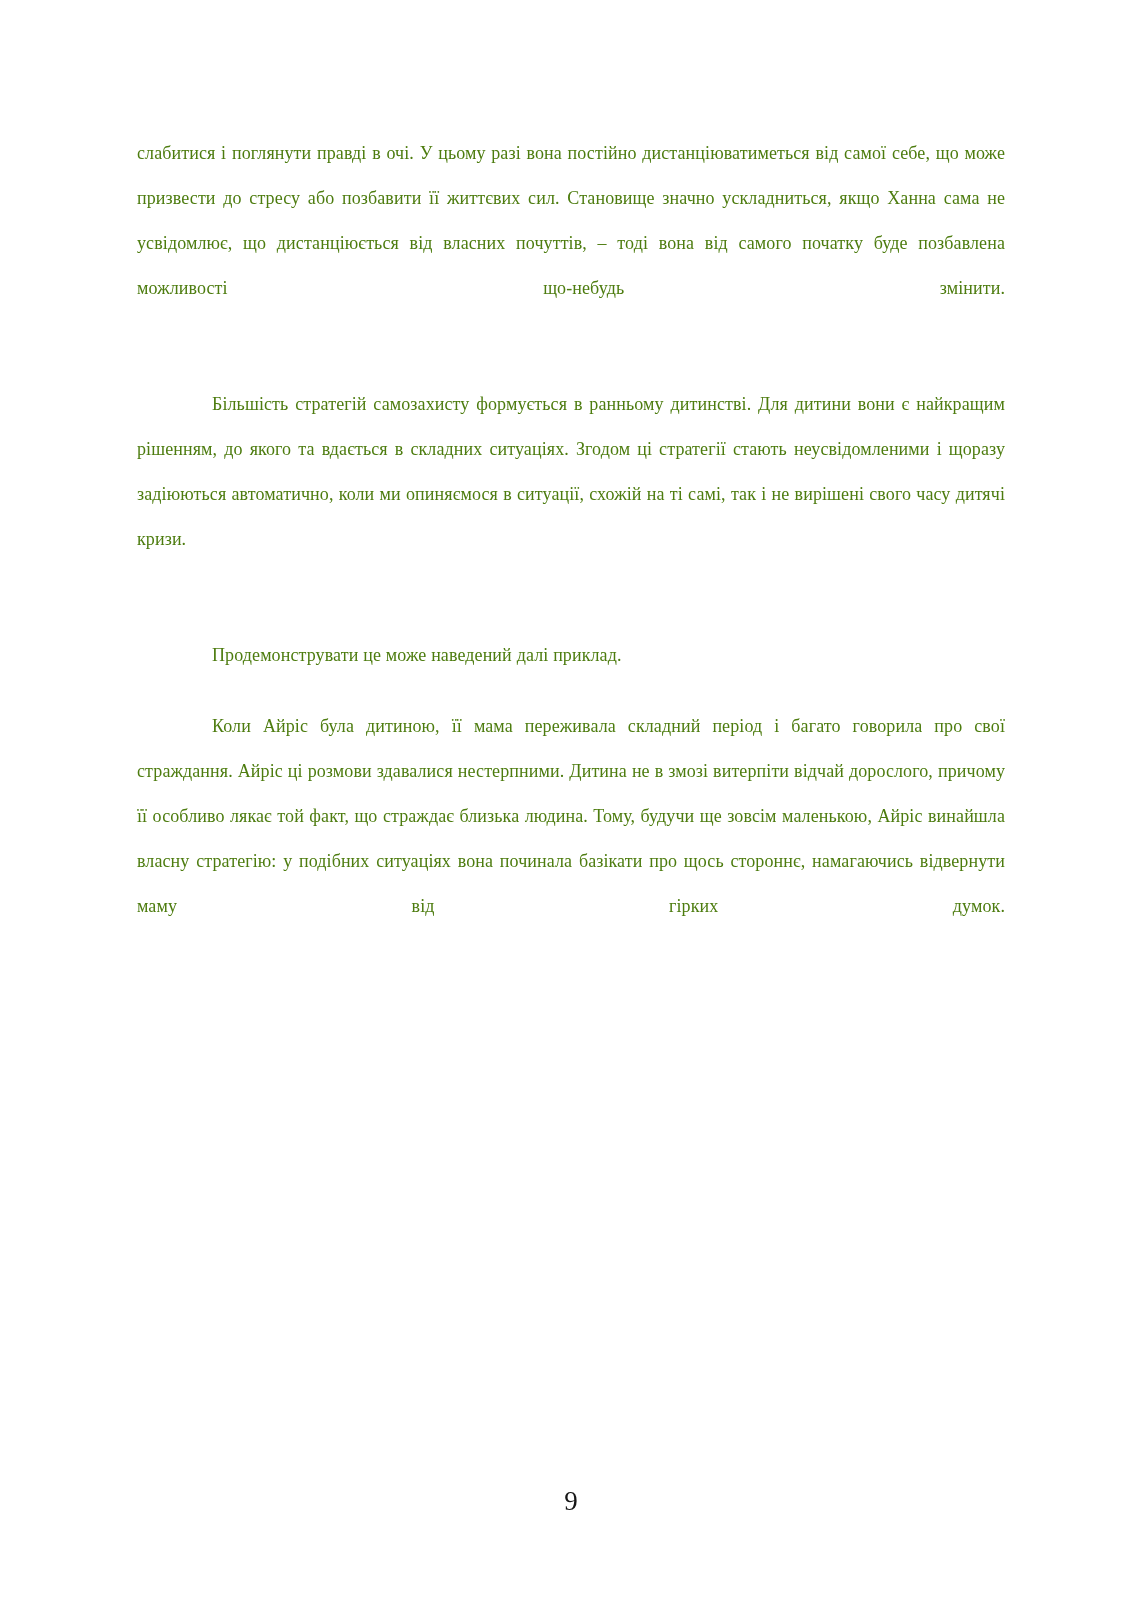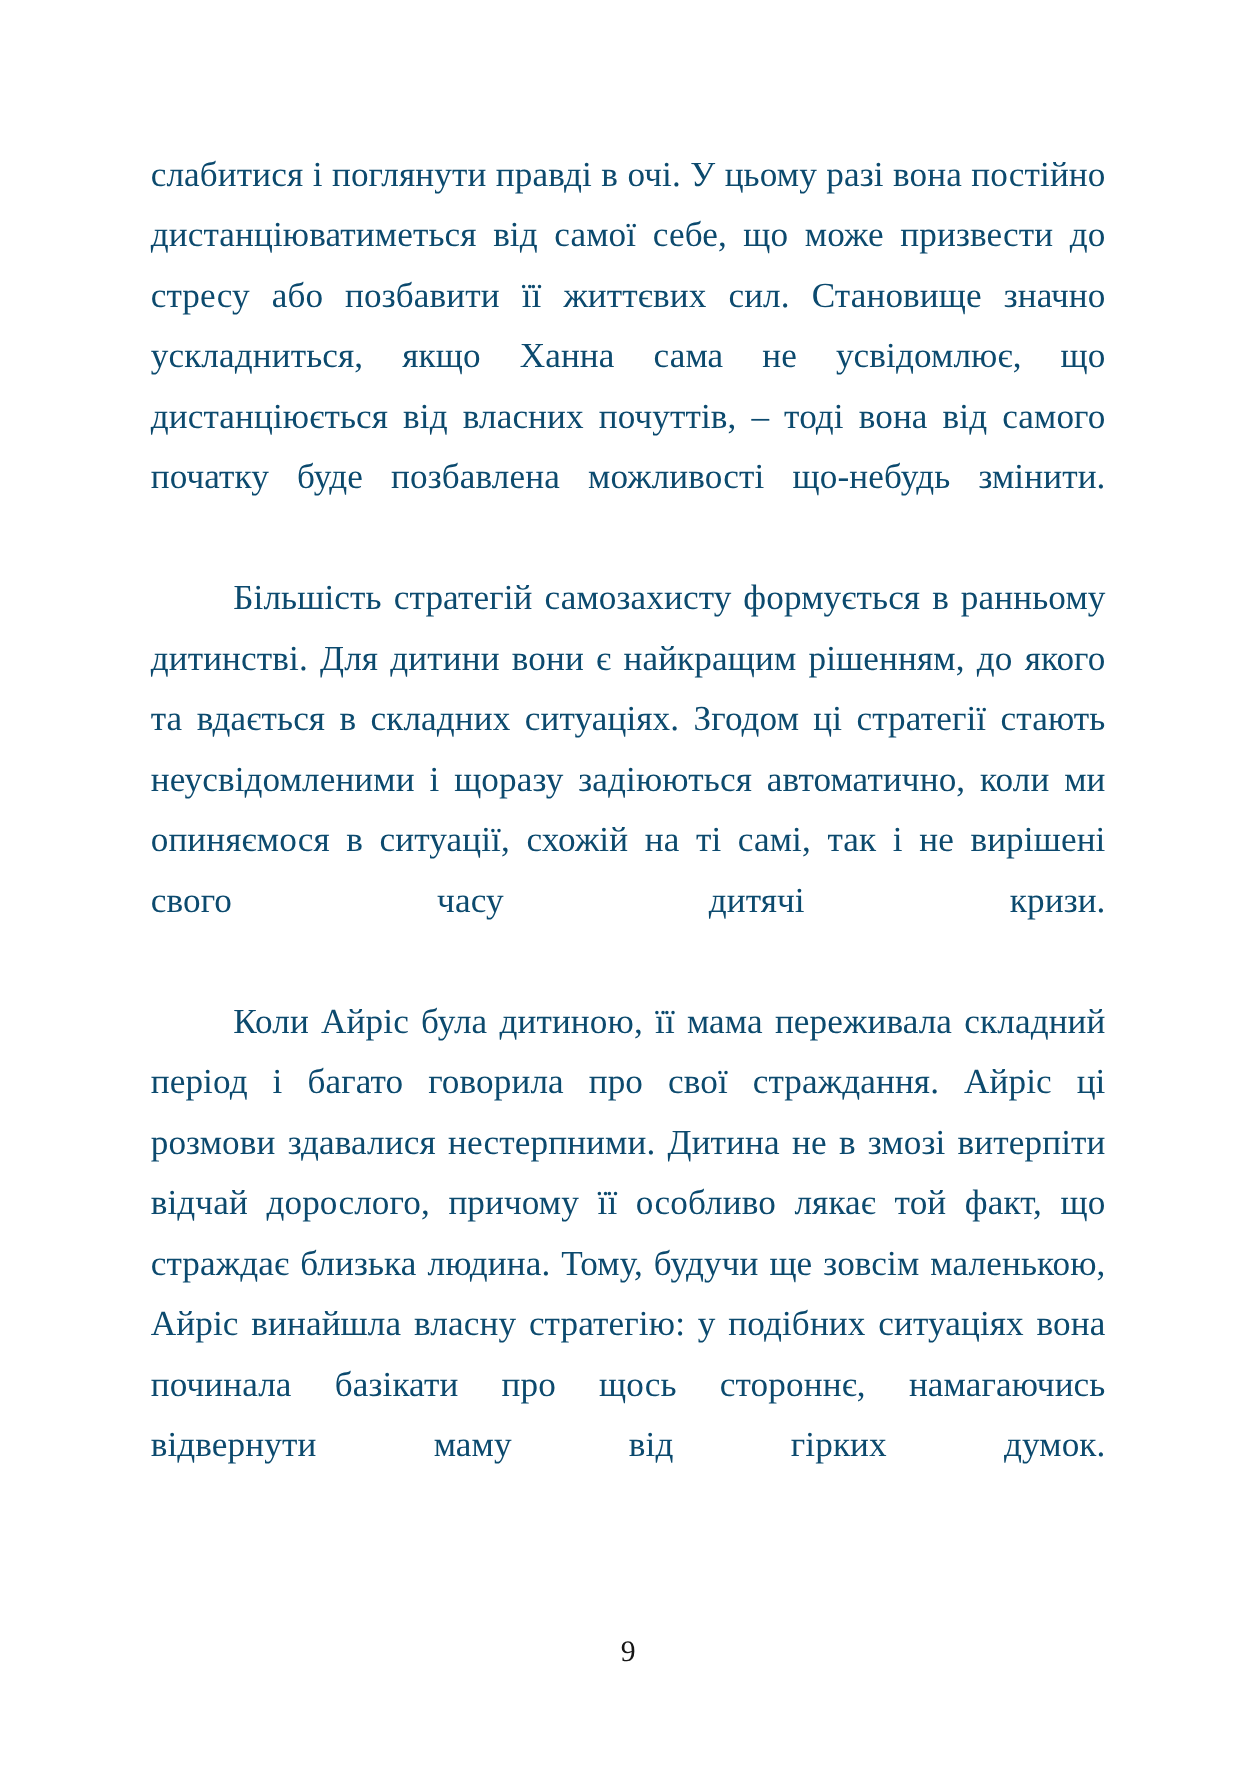--- a/index.html
+++ b/index.html
@@ -19,32 +19,33 @@
   }
   .text-block {
     position: absolute;
     left: 137px;
     top: 131px;
     width: 868px;
   }
   .para {
     margin: 0;
     font-family: "Liberation Serif", "DejaVu Serif", serif;
-    font-size: 32px;
-    line-height: 55px;
-    color: #0c4a6e;
+    font-size: 18px;
+    line-height: 45px;
+    color: #4d7c0f;
     text-align: justify;
     text-justify: inter-word;
     hyphens: manual;
     -webkit-hyphens: manual;
     letter-spacing: 0.1px;
     word-spacing: 0.2px;
   }
   .para.indent {
     text-indent: 75px;
+    margin-top: 26px;
   }
   .para.cont {
     text-indent: 0;
   }
   
   .para:after {
     content: "";
     display: inline-block;
     width: 100%;
   }
@@ -66,20 +67,21 @@
 <body>
 
 <div class="page">
 
   <div class="text-block">
 
     <p class="para cont">слабитися і поглянути правді в очі. У цьому разі вона постійно дистанціюватиметься від самої себе, що може призвести до стресу або позбавити її життєвих сил. Становище значно ускладниться, якщо Ханна сама не усвідомлює, що дистанціюється від власних почуттів, – тоді вона від самого початку буде позбавлена можливості що-небудь змінити.</p>
 
     <p class="para indent">Більшість стратегій самозахисту формується в ранньому дитинстві. Для дитини вони є найкращим рішенням, до якого та вдається в складних ситуаціях. Згодом ці стратегії стають неусвідомленими і щоразу задіюються автоматично, коли ми опиняємося в ситуації, схожій на ті самі, так і не вирішені свого часу дитячі кризи.</p>
 
+    <p class="para indent no-stretch">Продемонструвати це може наведений далі приклад.</p>
 
     <p class="para indent">Коли Айріс була дитиною, її мама переживала складний період і багато говорила про свої страждання. Айріс ці розмови здавалися нестерпними. Дитина не в змозі витерпіти відчай дорослого, причому її особливо лякає той факт, що страждає близька людина. Тому, будучи ще зовсім маленькою, Айріс винайшла власну стратегію: у подібних ситуаціях вона починала базікати про щось стороннє, намагаючись відвернути маму від гірких думок.</p>
 
 
 
   </div>
 
   <div class="folio">9</div>
 
 </div>

